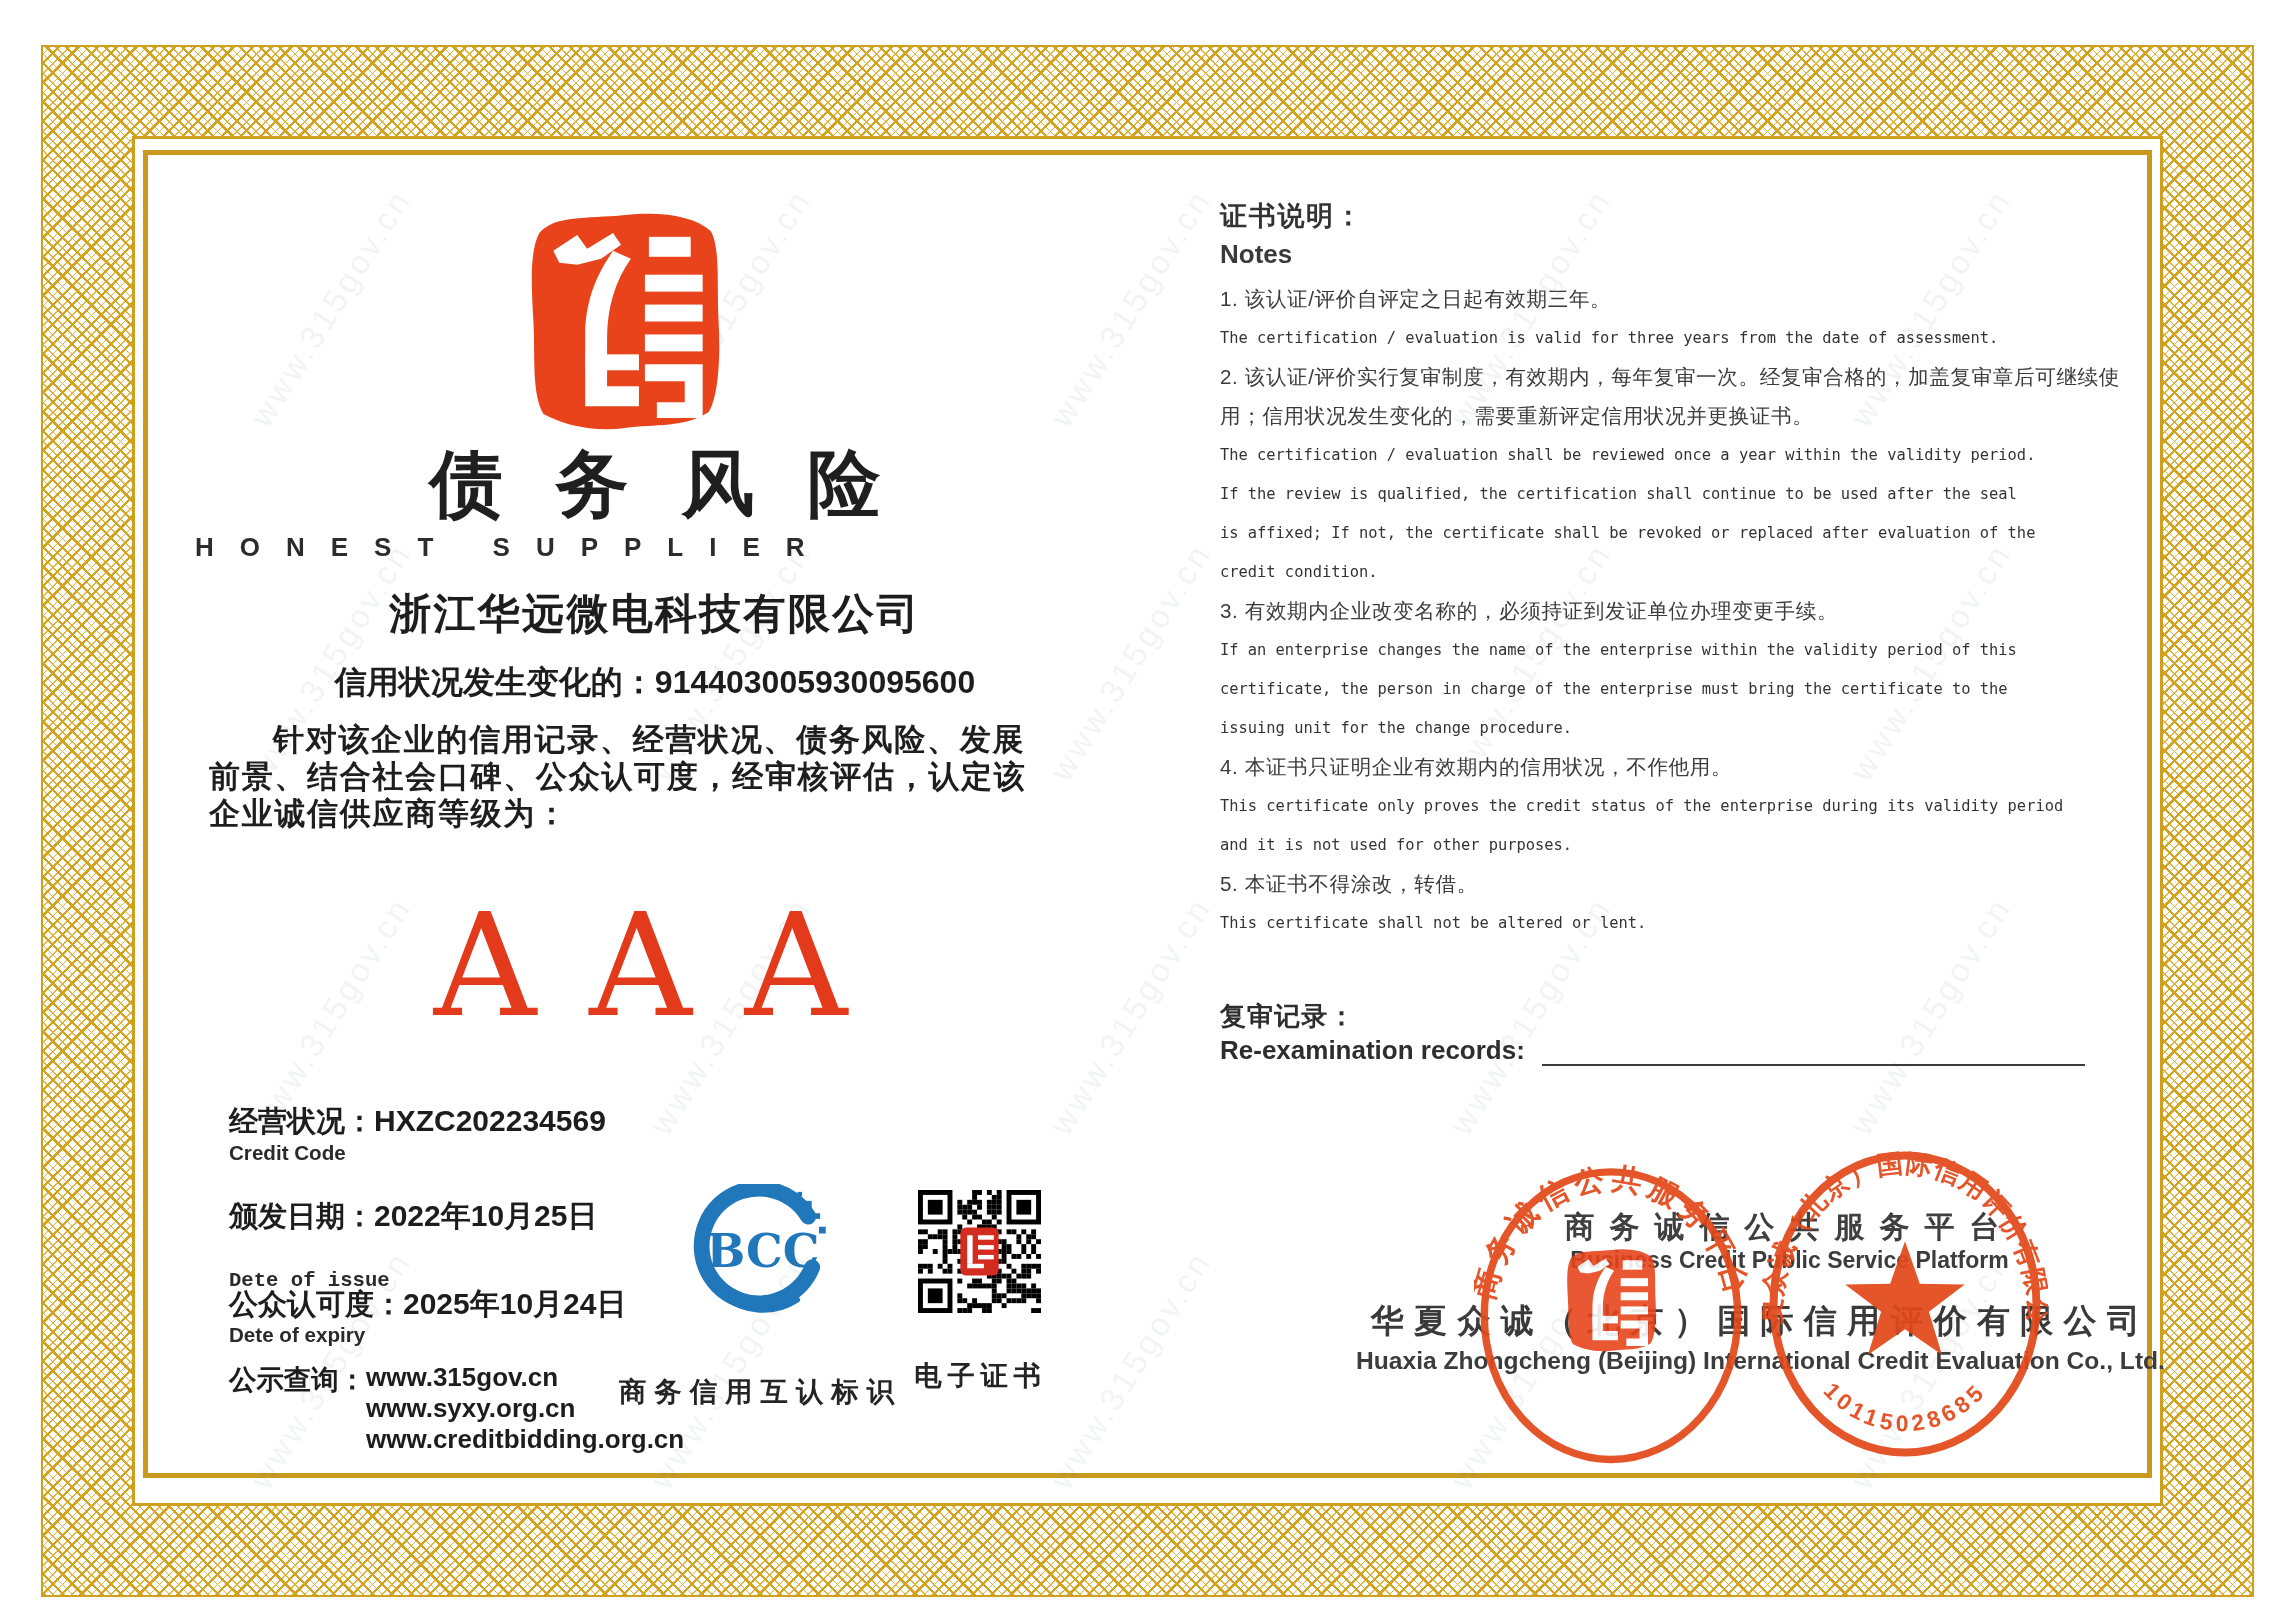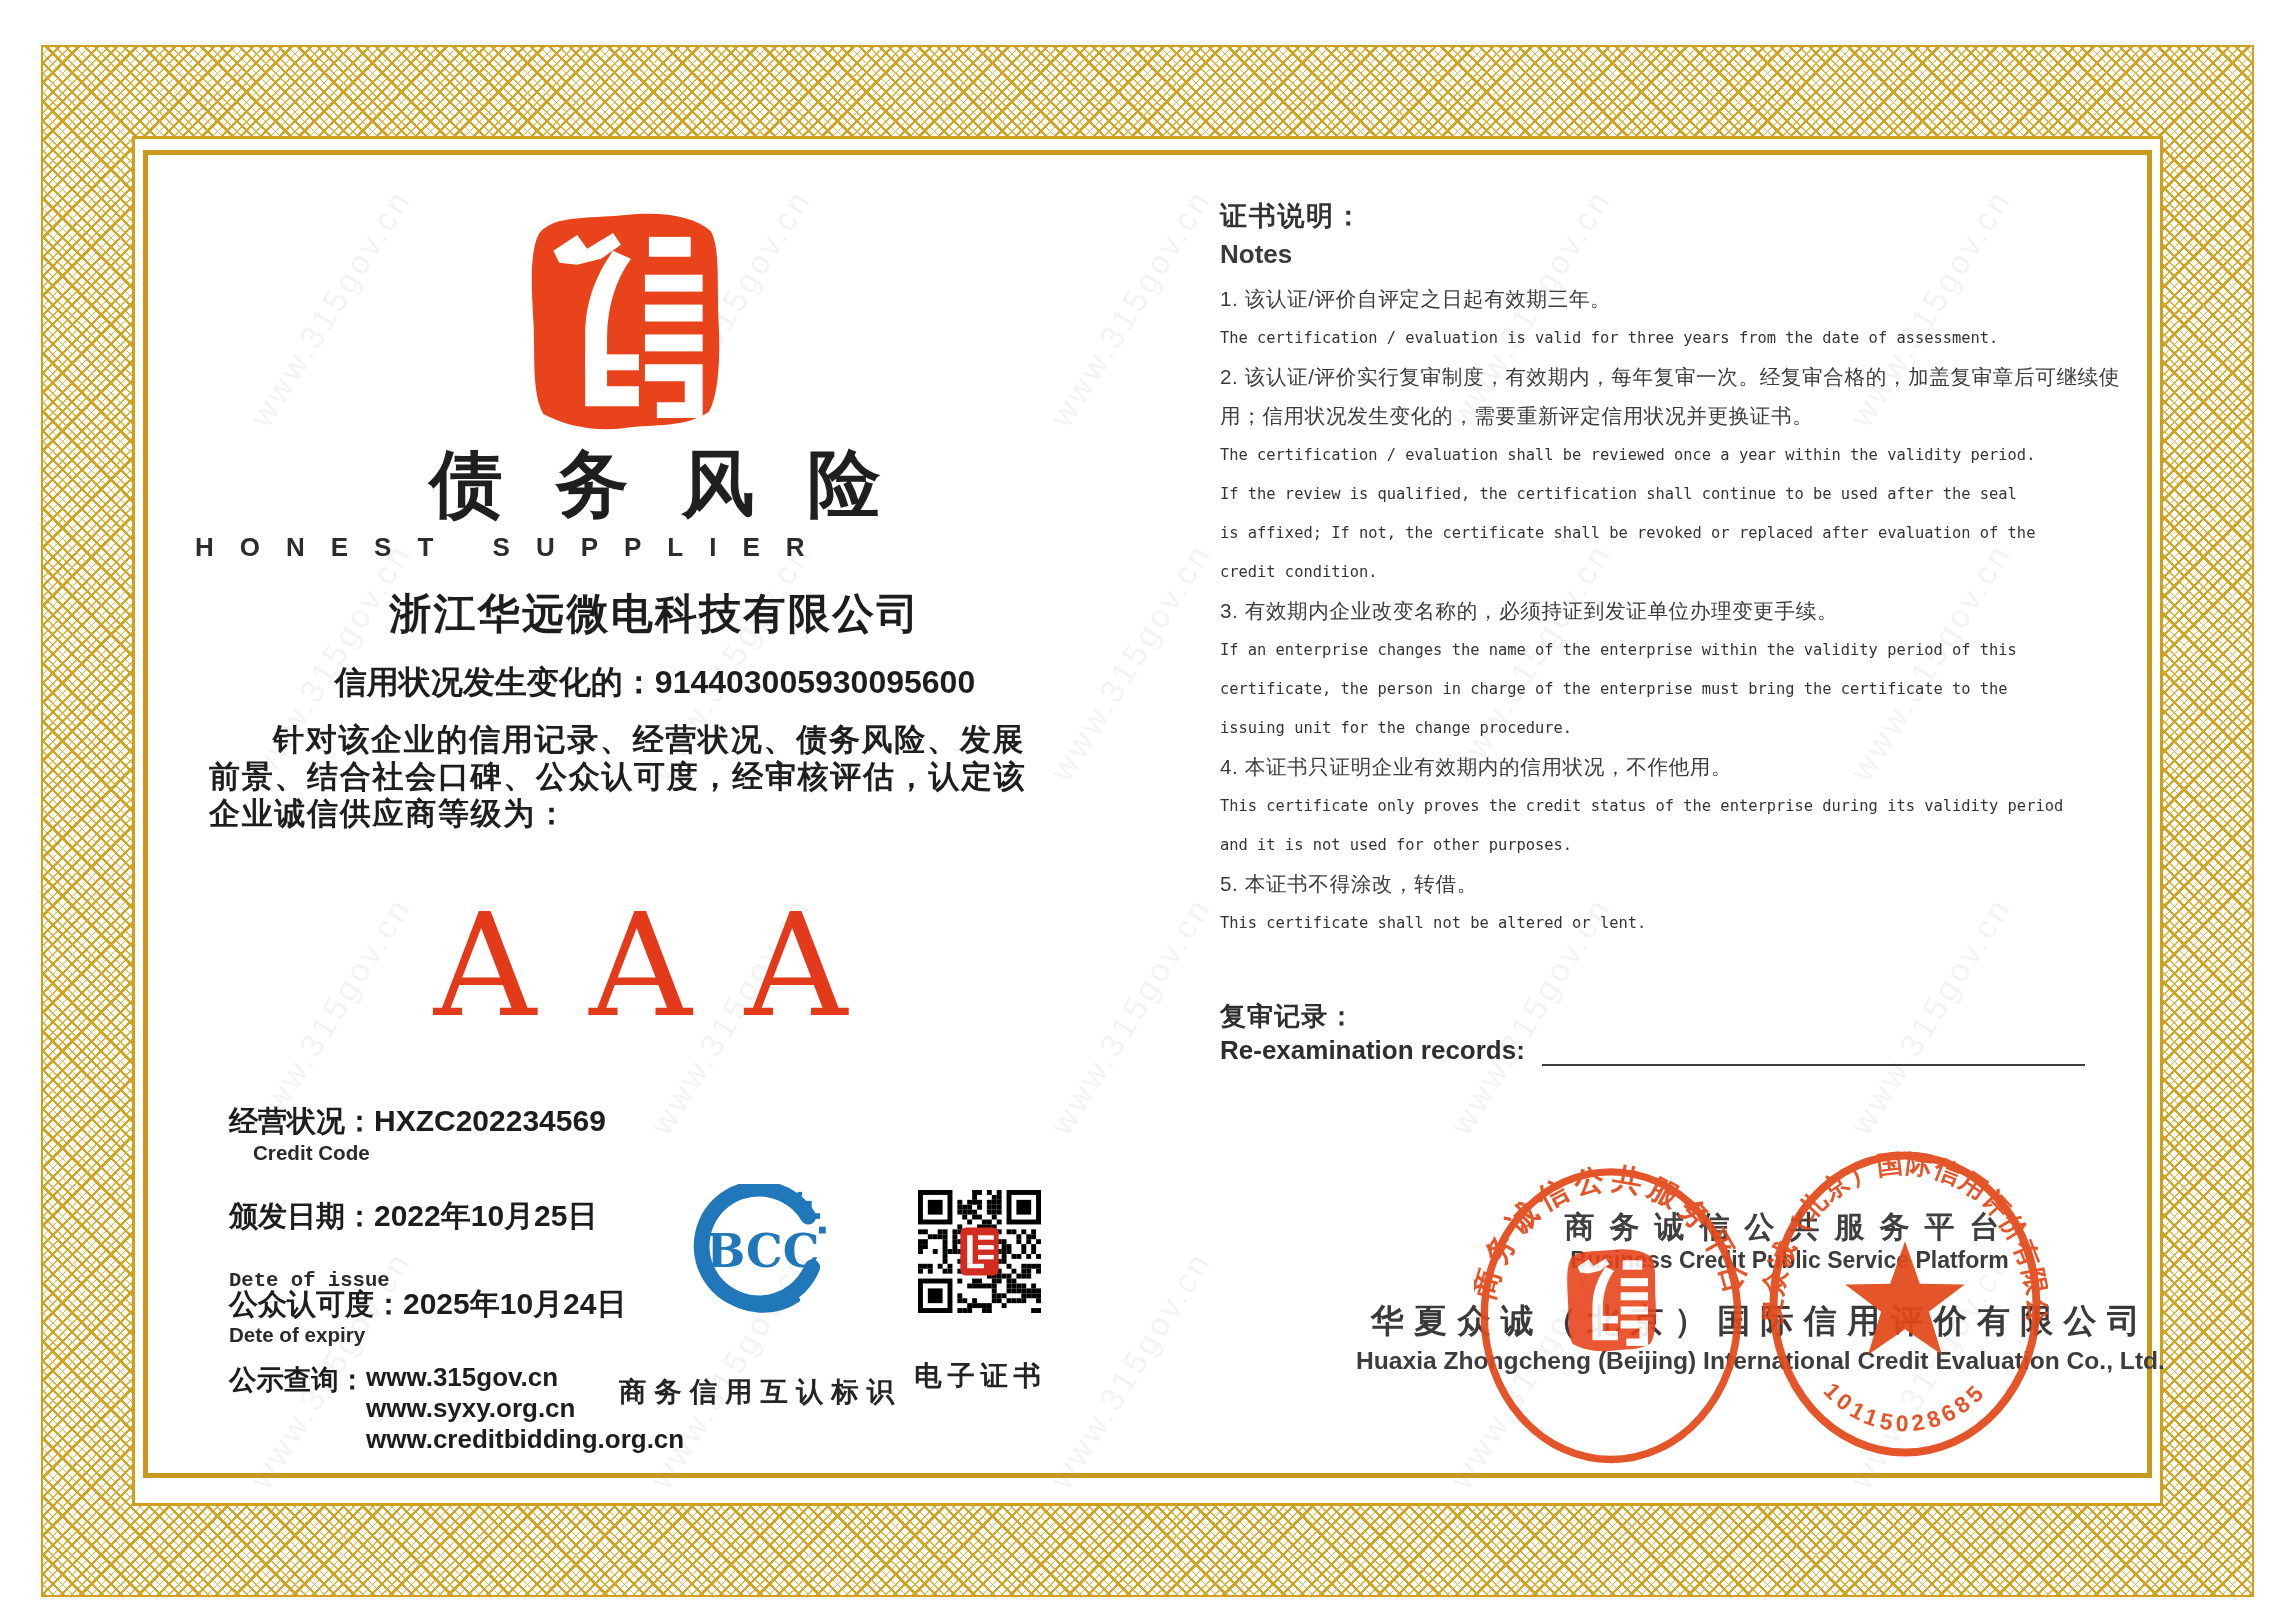--- a/index.html
+++ b/index.html
@@ -67,21 +67,21 @@
 
   .grade {
     left:169px; top:883px; width:943px; text-align:center;
     font-family:"DejaVu Serif", serif; font-size:142px; letter-spacing:53px; text-indent:53px;
     color:#e23a1b; font-weight:500;
   }
 
   .inforow { left:229px; color:#1d1d1d; font-weight:bold; font-size:29px; white-space:nowrap; }
   .inforow .val { font-size:30px; }
   .subrow  { left:229px; color:#2a2a2a; font-weight:bold; font-size:20.6px; white-space:nowrap; }
-  .r1 { top:1102px; } .s1 { top:1141px;margin-left:24px; }
+  .r1 { top:1102px; } .s1 { top:1141px; }
   .r2 { top:1196px; } .s2 { top:1269px;font-family:Liberation Mono, monospace; }
   .r3 { top:1284px; } .s3 { top:1323px; }
   .query { left:229px; top:1362px; display:flex; color:#1d1d1d; }
   .query .qlabel { font-weight:bold; font-size:27.4px; white-space:nowrap; }
   .query .urls div { font-weight:bold; font-size:26px; line-height:31px; white-space:nowrap; }
 
   .bcc-badge { left:693px; top:1184px; width:135px; height:135px; }
   .qr-badge  { left:918px; top:1190px; width:123px; height:123px; }
   .bcc-label { left:589px; top:1358px; width:343px; text-align:center;
                font-weight:bold; font-size:27.4px; letter-spacing:8px; color:#242424;margin-top:16px; }

